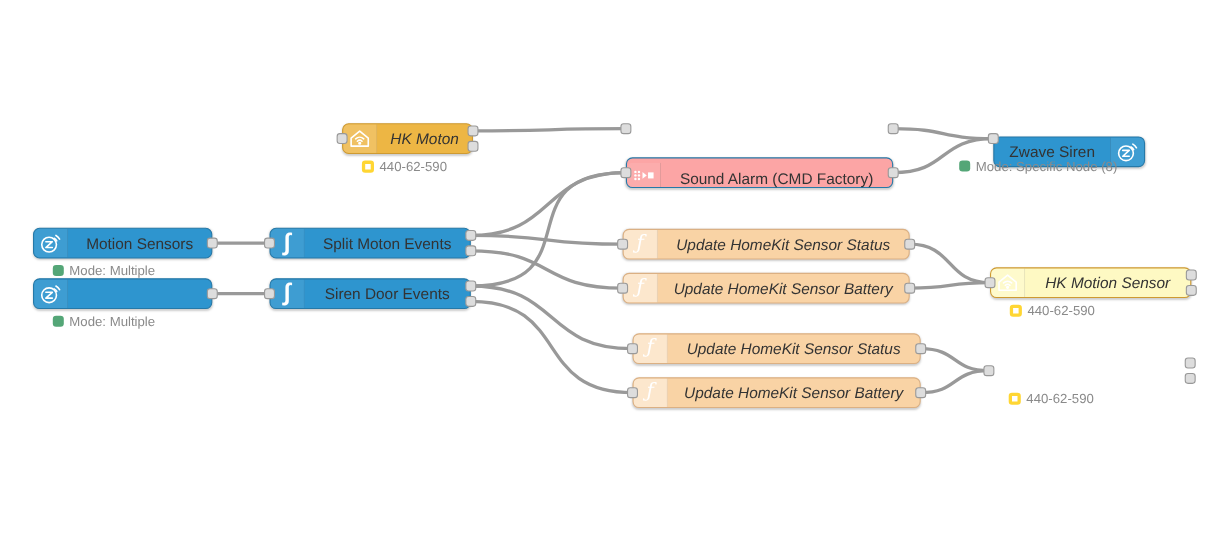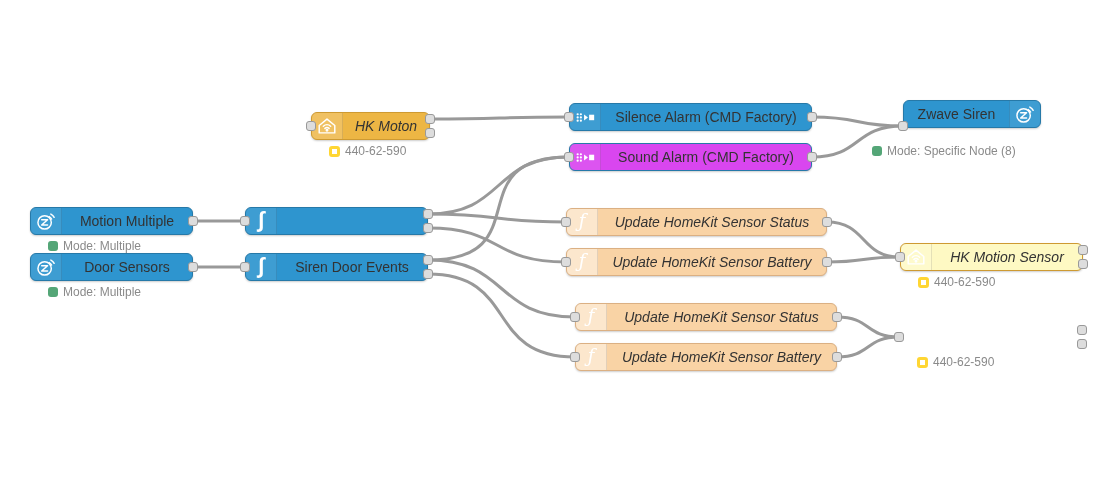--- a/index.html
+++ b/index.html
@@ -62,55 +62,40 @@
         </div>
         <div class="lbl italic">HK Moton</div>
       </div>
       <div class="port" style="left: 306px; top: 121px;"></div>
       <div class="port" style="left: 425px; top: 114px;"></div>
       <div class="port" style="left: 425px; top: 128px;"></div>
       <div class="status" style="left: 317px; top: 144px;">
         <span class="sicon ring" style="border-color: rgb(255, 214, 51);"></span>
         <span>440-62-590</span>
       </div>
-      <div class="node kind-blue" style="left: 569px; top: 103px; width: 243px; background: rgb(46, 149, 207); border-color: rgb(38, 121, 168);">
+      <div class="port" style="left: 564px; top: 112px;"></div>
+      <div class="port" style="left: 807px; top: 112px;"></div>
+      <div class="node kind-blue" style="left: 569px; top: 143px; width: 243px; background: #fca5a5; border-color: rgb(38, 121, 168); align-items: flex-end;">
         <div class="tab side-left">
           <svg width="22" height="22" viewBox="0 0 24 24" fill="#fff">
             <circle cx="4" cy="9" r="1.2"></circle>
             <circle cx="7.5" cy="9" r="1.2"></circle>
             <circle cx="4" cy="12.5" r="1.2"></circle>
             <circle cx="7.5" cy="12.5" r="1.2"></circle>
             <circle cx="4" cy="16" r="1.2"></circle>
             <circle cx="7.5" cy="16" r="1.2"></circle>
             <path d="M11 9.2 L15.2 12.5 L11 15.8 Z"></path>
             <rect x="16.5" y="9.5" width="5.5" height="6"></rect>
           </svg>
         </div>
-        <div class="lbl">Silence Alarm (CMD Factory)</div>
-      </div>
-      <div class="port" style="left: 564px; top: 112px;"></div>
-      <div class="port" style="left: 807px; top: 112px;"></div>
-      <div class="node kind-blue" style="left: 569px; top: 143px; width: 243px; background: #d946ef; border-color: rgb(38, 121, 168);">
-        <div class="tab side-left">
-          <svg width="22" height="22" viewBox="0 0 24 24" fill="#fff">
-            <circle cx="4" cy="9" r="1.2"></circle>
-            <circle cx="7.5" cy="9" r="1.2"></circle>
-            <circle cx="4" cy="12.5" r="1.2"></circle>
-            <circle cx="7.5" cy="12.5" r="1.2"></circle>
-            <circle cx="4" cy="16" r="1.2"></circle>
-            <circle cx="7.5" cy="16" r="1.2"></circle>
-            <path d="M11 9.2 L15.2 12.5 L11 15.8 Z"></path>
-            <rect x="16.5" y="9.5" width="5.5" height="6"></rect>
-          </svg>
-        </div>
         <div class="lbl">Sound Alarm (CMD Factory)</div>
       </div>
       <div class="port" style="left: 564px; top: 152px;"></div>
       <div class="port" style="left: 807px; top: 152px;"></div>
-      <div class="node kind-blue" style="left: 903px; top: 100px; width: 138px; background: rgb(46, 149, 207); border-color: rgb(38, 121, 168);">
+      <div class="node kind-blue" style="left: 903px; top: 124px; width: 138px; background: rgb(46, 149, 207); border-color: rgb(38, 121, 168);">
         <div class="lbl">Zwave Siren</div>
         <div class="tab side-right">
           <svg width="22" height="22" viewBox="0 0 24 24" fill="none" stroke="#fff" stroke-width="1.6" stroke-linecap="round" stroke-linejoin="round">
             <circle cx="10.5" cy="13.5" r="7.3"></circle>
             <path d="M7.3 10.6 L13.7 10.6 L7.3 16.4 L13.7 16.4"></path>
             <path d="M15.5 7.2 a6 6 0 0 1 2.6 2.6"></path>
             <path d="M17.3 4.4 a9 9 0 0 1 3.6 3.6"></path>
           </svg>
         </div>
       </div>
@@ -121,47 +106,47 @@
       </div>
       <div class="node kind-blue" style="left: 30px; top: 207px; width: 163px; background: rgb(46, 149, 207); border-color: rgb(38, 121, 168);">
         <div class="tab side-left">
           <svg width="22" height="22" viewBox="0 0 24 24" fill="none" stroke="#fff" stroke-width="1.6" stroke-linecap="round" stroke-linejoin="round">
             <circle cx="10.5" cy="13.5" r="7.3"></circle>
             <path d="M7.3 10.6 L13.7 10.6 L7.3 16.4 L13.7 16.4"></path>
             <path d="M15.5 7.2 a6 6 0 0 1 2.6 2.6"></path>
             <path d="M17.3 4.4 a9 9 0 0 1 3.6 3.6"></path>
           </svg>
         </div>
-        <div class="lbl">Motion Multiple</div>
+        <div class="lbl">Motion Sensors</div>
       </div>
       <div class="port" style="left: 188px; top: 216px;"></div>
       <div class="status" style="left: 36px; top: 239px;">
         <span class="sicon dot" style="background: rgb(84, 166, 119);"></span>
         <span>Mode: Multiple</span>
       </div>
       <div class="node kind-blue" style="left: 30px; top: 253px; width: 163px; background: rgb(46, 149, 207); border-color: rgb(38, 121, 168);">
         <div class="tab side-left">
           <svg width="22" height="22" viewBox="0 0 24 24" fill="none" stroke="#fff" stroke-width="1.6" stroke-linecap="round" stroke-linejoin="round">
             <circle cx="10.5" cy="13.5" r="7.3"></circle>
             <path d="M7.3 10.6 L13.7 10.6 L7.3 16.4 L13.7 16.4"></path>
             <path d="M15.5 7.2 a6 6 0 0 1 2.6 2.6"></path>
             <path d="M17.3 4.4 a9 9 0 0 1 3.6 3.6"></path>
           </svg>
         </div>
-        <div class="lbl">Door Sensors</div>
       </div>
       <div class="port" style="left: 188px; top: 262px;"></div>
       <div class="status" style="left: 36px; top: 285px;">
         <span class="sicon dot" style="background: rgb(84, 166, 119);"></span>
         <span>Mode: Multiple</span>
       </div>
       <div class="node kind-blue" style="left: 245px; top: 207px; width: 183px; background: rgb(46, 149, 207); border-color: rgb(38, 121, 168);">
         <div class="tab side-left">
           <span class="glyph glyph-int">∫</span>
         </div>
+        <div class="lbl">Split Moton Events</div>
       </div>
       <div class="port" style="left: 240px; top: 216px;"></div>
       <div class="port" style="left: 423px; top: 209px;"></div>
       <div class="port" style="left: 423px; top: 223px;"></div>
       <div class="node kind-blue" style="left: 245px; top: 253px; width: 183px; background: rgb(46, 149, 207); border-color: rgb(38, 121, 168);">
         <div class="tab side-left">
           <span class="glyph glyph-int">∫</span>
         </div>
         <div class="lbl">Siren Door Events</div>
       </div>

